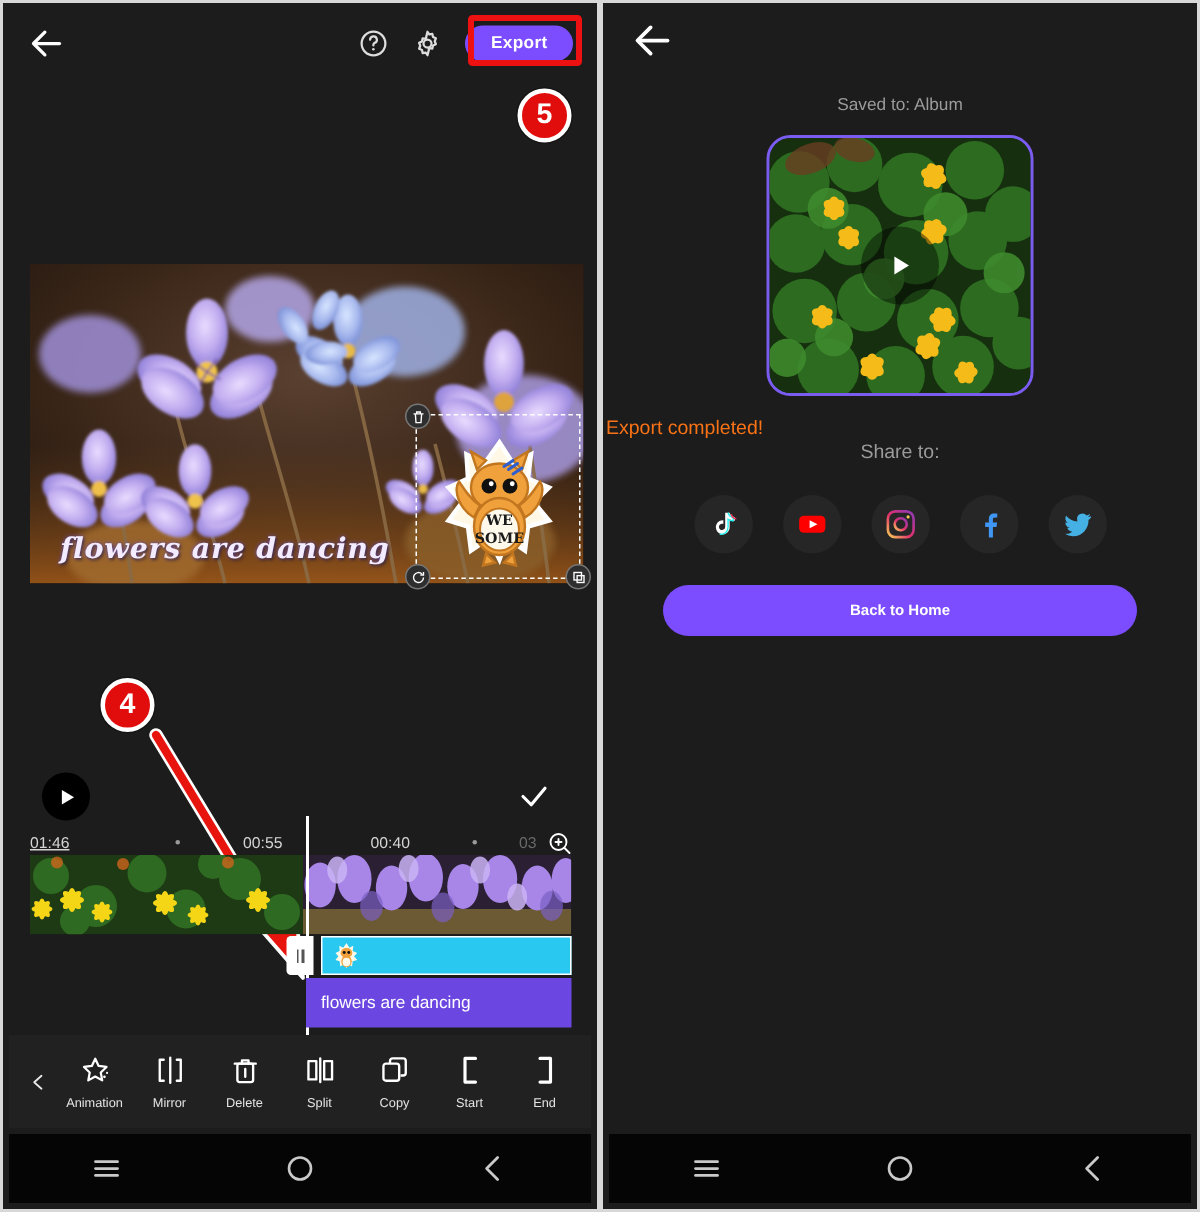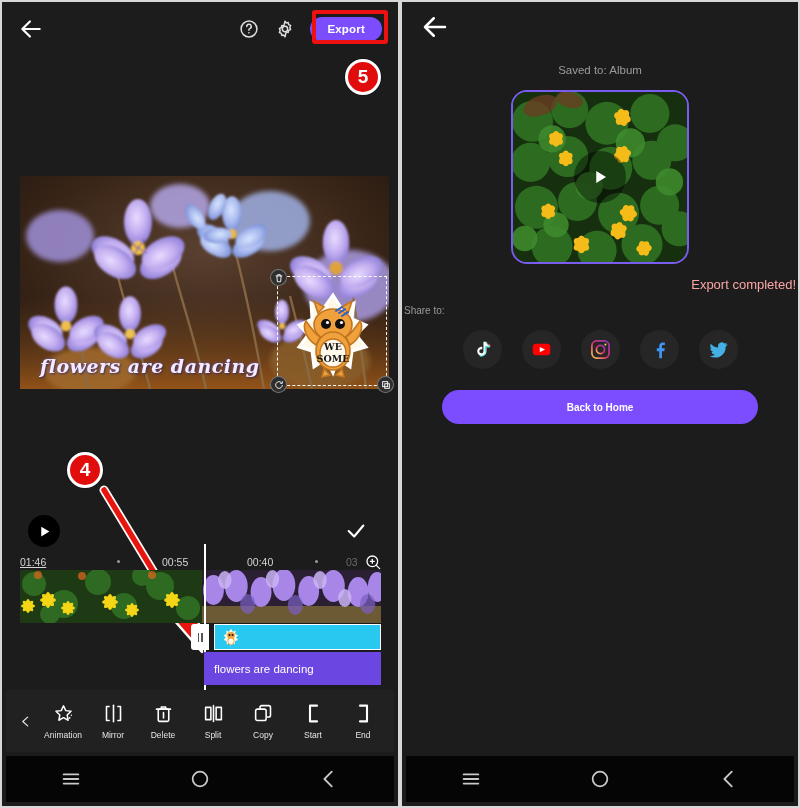--- a/index.html
+++ b/index.html
@@ -175,26 +175,26 @@
     width: 178px; height: 174px; border-radius: 16px;
     border: 2.5px solid #7a5cf0; overflow: hidden; background: #14240f;
   }
   .thumb-play {
     position: absolute; left: 50%; top: 50%; transform: translate(-50%,-50%);
     width: 52px; height: 52px; border-radius: 50%;
     background: rgba(0,0,0,.42); display: flex; align-items: center; justify-content: center;
   }
   .thumb-play svg { width: 18px; height: 18px; }
   .export-done {
-    position: absolute; top: 273px; left: 0; right: 0; text-align: right;
-    font-size: 13px; color: #fca5a5; font-weight: 500;
+    position: absolute; top: 273px; left: 0; right: 0; text-align: left;
+    font-size: 13px; color: #f97316; font-weight: 500;
   }
   .share-label {
-    position: absolute; top: 301px; left: 0; right: 0; 
-    font-size: 10px; color: #9a9a9a;
+    position: absolute; top: 289px; left: 0; right: 0; text-align: center;
+    font-size: 13px; color: #9a9a9a;
   }
   .share-row {
     position: absolute; top: 326px; left: 0; right: 0;
     display: flex; justify-content: center; gap: 20px;
   }
   .share-ico {
     width: 39px; height: 39px; border-radius: 50%; background: #262626;
     display: flex; align-items: center; justify-content: center; cursor: pointer;
   }
   .share-ico svg { width: 21px; height: 21px; }

